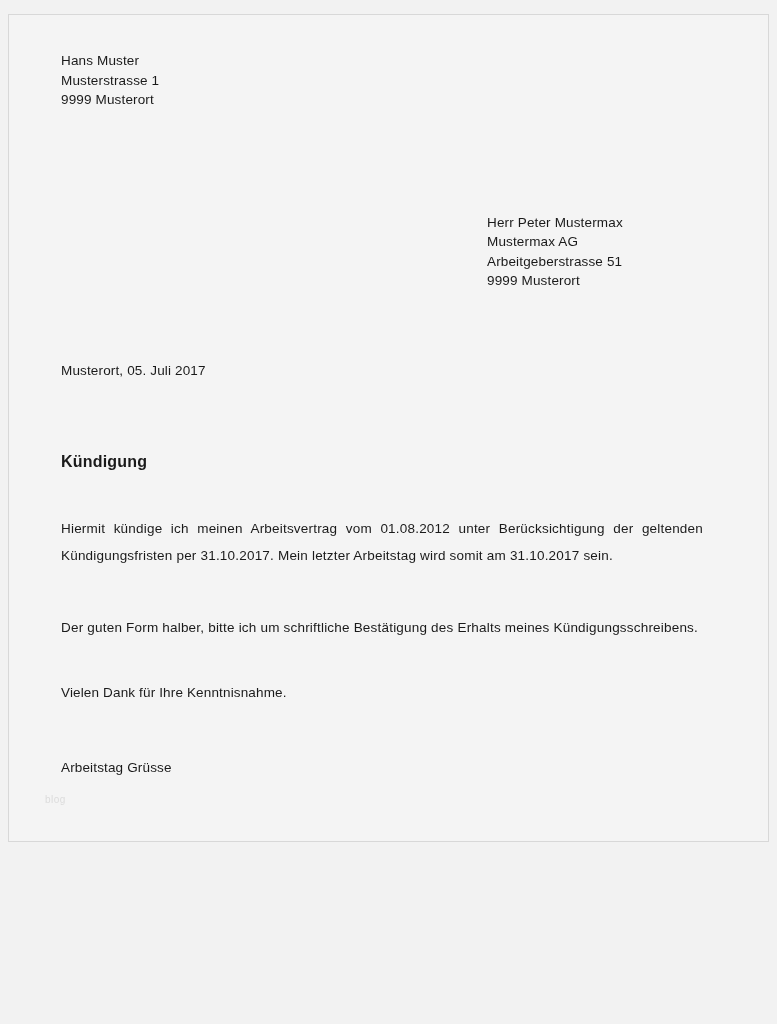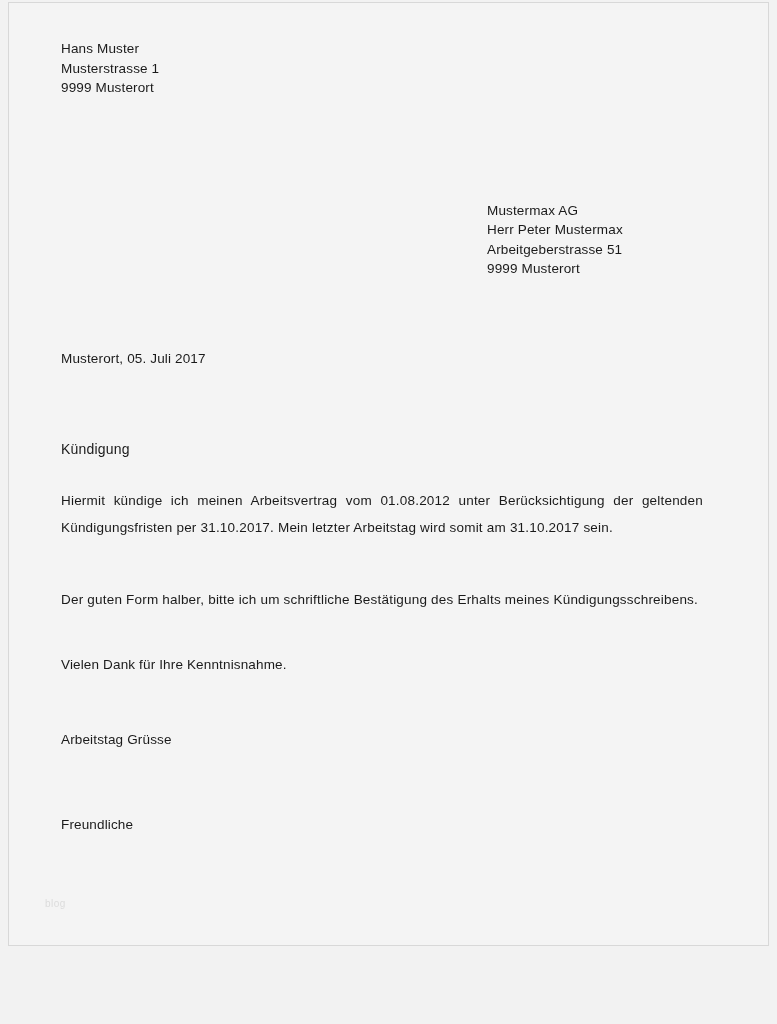--- a/index.html
+++ b/index.html
@@ -9,23 +9,23 @@
   body {
     width: 777px;
     height: 1024px;
     background: #f2f2f2;
     font-family: "Liberation Sans", sans-serif;
     overflow: hidden;
   }
   .page {
     position: absolute;
     left: 8px;
-    top: 2px;
+    top: 14px;
     width: 761px;
-    height: 944px;
+    height: 828px;
     background: #f4f4f4;
     border: 1px solid #d8d8d8;
     box-sizing: border-box;
     overflow: hidden;
   }
   .letter {
     position: absolute;
     left: 52px;
     top: 28px;
     right: 60px;
@@ -44,31 +44,31 @@
     margin-left: 426px;
   }
   .place-date {
     margin-top: 70px;
     font-size: 13.5px;
     line-height: 19.5px;
     letter-spacing: 0.15px;
   }
   .subject {
     margin-top: 73px;
-    font-size: 14px;
-    font-weight: normal;
+    font-size: 16px;
+    font-weight: bold;
     letter-spacing: 0.2px;
   }
   .salutation {
     margin-top: 47px;
     font-size: 13.5px;
     letter-spacing: 0.15px;
   }
   .para {
-    margin-top: 30px;
+    margin-top: 44px;
     font-size: 13.5px;
     line-height: 27px;
     text-align: justify;
     letter-spacing: 0.2px;
     width: 642px;
   }
   .para.p2 {
     margin-top: 45px;
   }
   .thanks {
@@ -105,22 +105,22 @@
 <div class="page">
   <div class="letter">
 
     <div class="block sender">
       <span class="line">Hans Muster</span>
       <span class="line">Musterstrasse 1</span>
       <span class="line">9999 Musterort</span>
     </div>
 
     <div class="block recipient">
+      <span class="line">Herr Peter Mustermax</span>
       <span class="line">Mustermax AG</span>
-      <span class="line">Herr Peter Mustermax</span>
       <span class="line">Arbeitgeberstrasse 51</span>
       <span class="line">9999 Musterort</span>
     </div>
 
     <div class="place-date">Musterort, 05. Juli 2017</div>
 
     <div class="subject">Kündigung</div>
 
 
     <div class="para p1">Hiermit kündige ich meinen Arbeitsvertrag vom 01.08.2012 unter Berücksichtigung der geltenden Kündigungsfristen per 31.10.2017. Mein letzter Arbeitstag wird somit am 31.10.2017 sein.</div>

